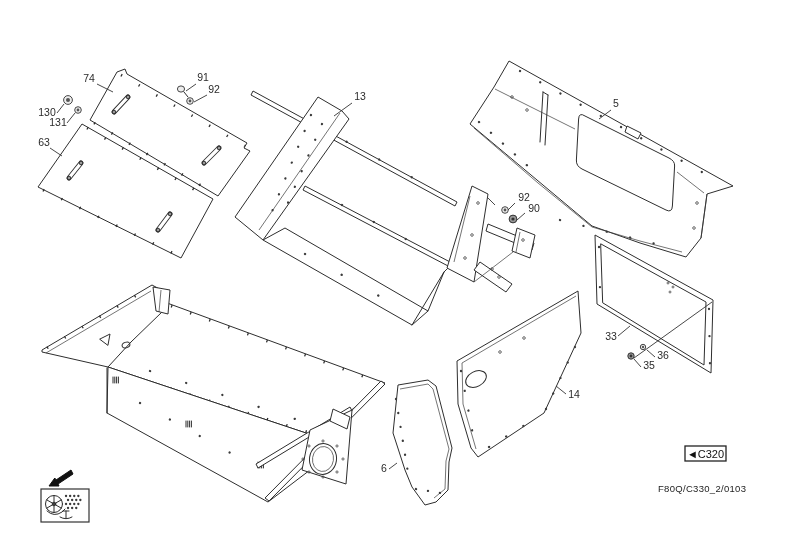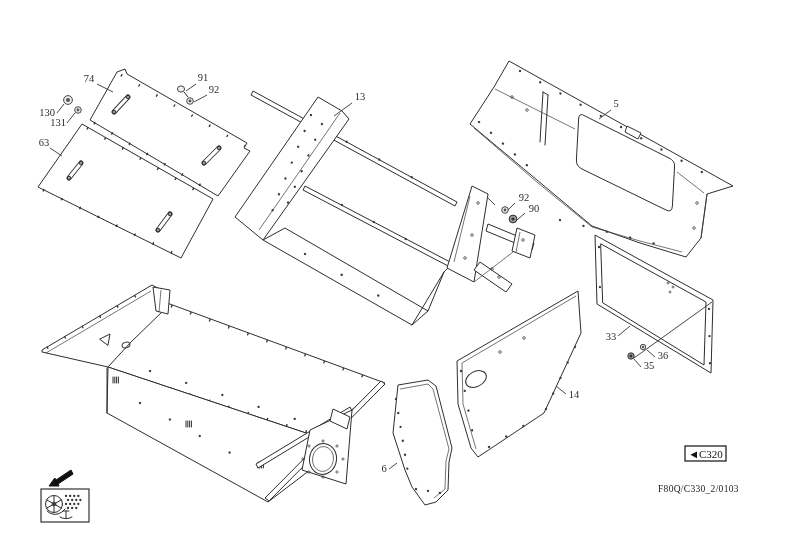--- a/index.html
+++ b/index.html
@@ -1,17 +1,17 @@
 <!DOCTYPE html>
 <html><head>
 <meta charset="utf-8">
 <style>
   html,body{margin:0;padding:0;background:#fff;}
   .page{position:relative;width:785px;height:542px;background:#fff;overflow:hidden;
-        font-family:Liberation Serif, serif;}
+        font-family:Liberation Sans, sans-serif;}
   svg{display:block}
   .s  {fill:none;stroke:#2e2e2e;stroke-width:1;stroke-linejoin:round;stroke-linecap:round;}
   .sf {fill:#ffffff;stroke:#2e2e2e;stroke-width:1;stroke-linejoin:round;}
   .thin{fill:none;stroke:#3a3a3a;stroke-width:.7;}
   .nub{fill:none;stroke:#2e2e2e;stroke-width:2.6;stroke-dasharray:1.3 19;}
   .dots{fill:none;stroke:#3a3a3a;stroke-width:2.3;stroke-linecap:round;}
   .rv{fill:none;stroke:#444;stroke-width:.8;}
   .lead{fill:none;stroke:#333;stroke-width:.9;}
   .lbl{font-size:10.5px;fill:#2b2b2b;}
   .slotO{fill:none;stroke:#2e2e2e;stroke-width:5;stroke-linecap:round;}

